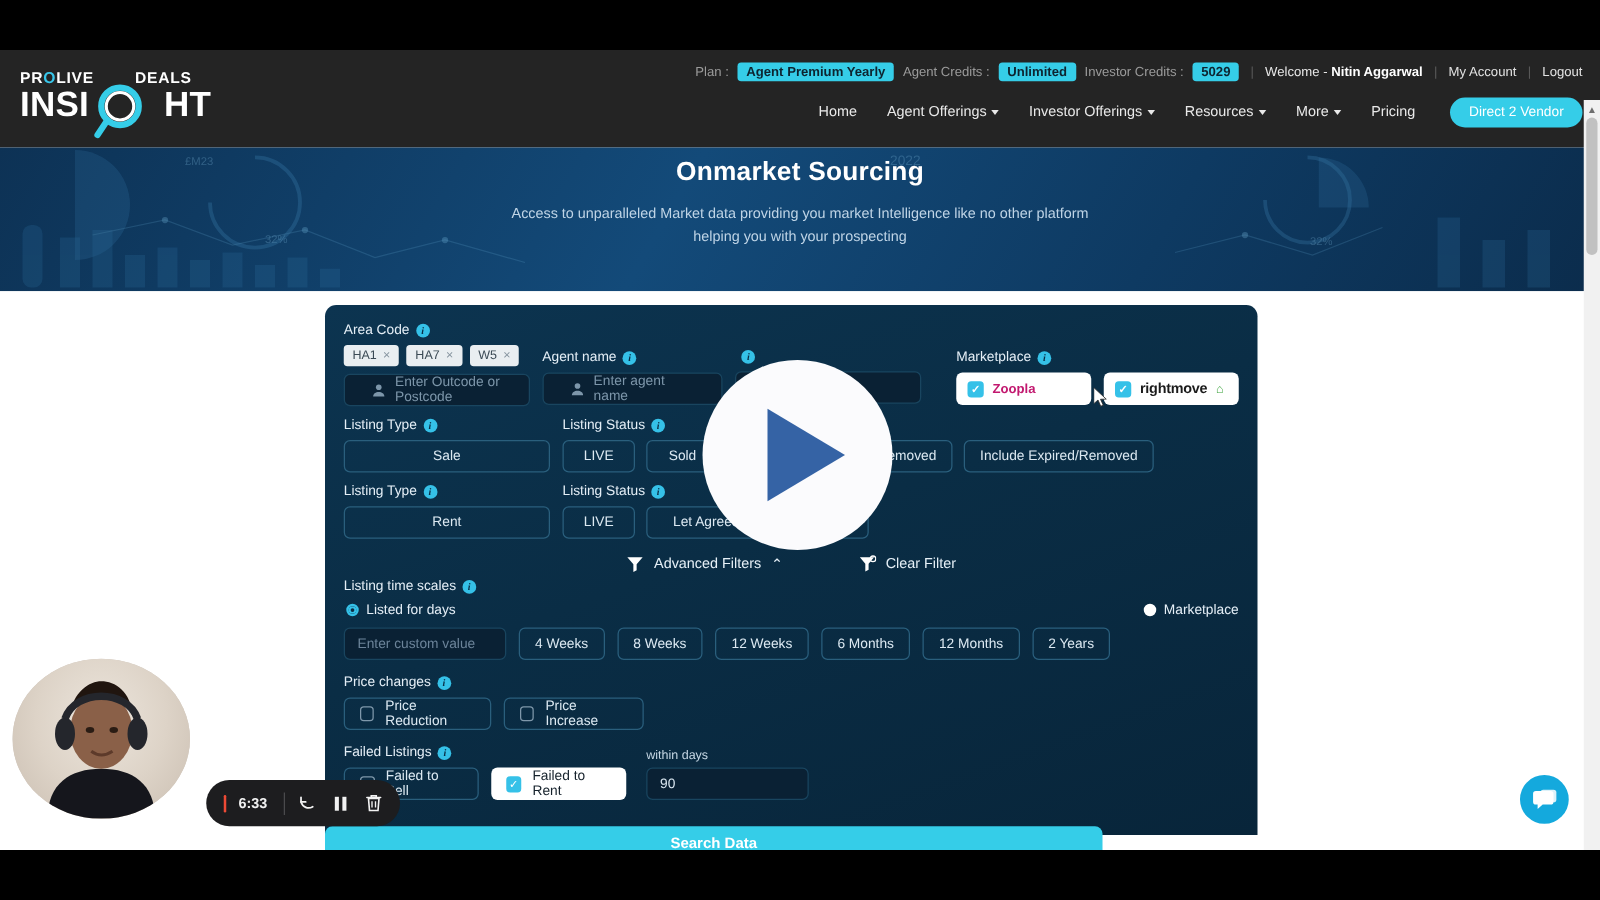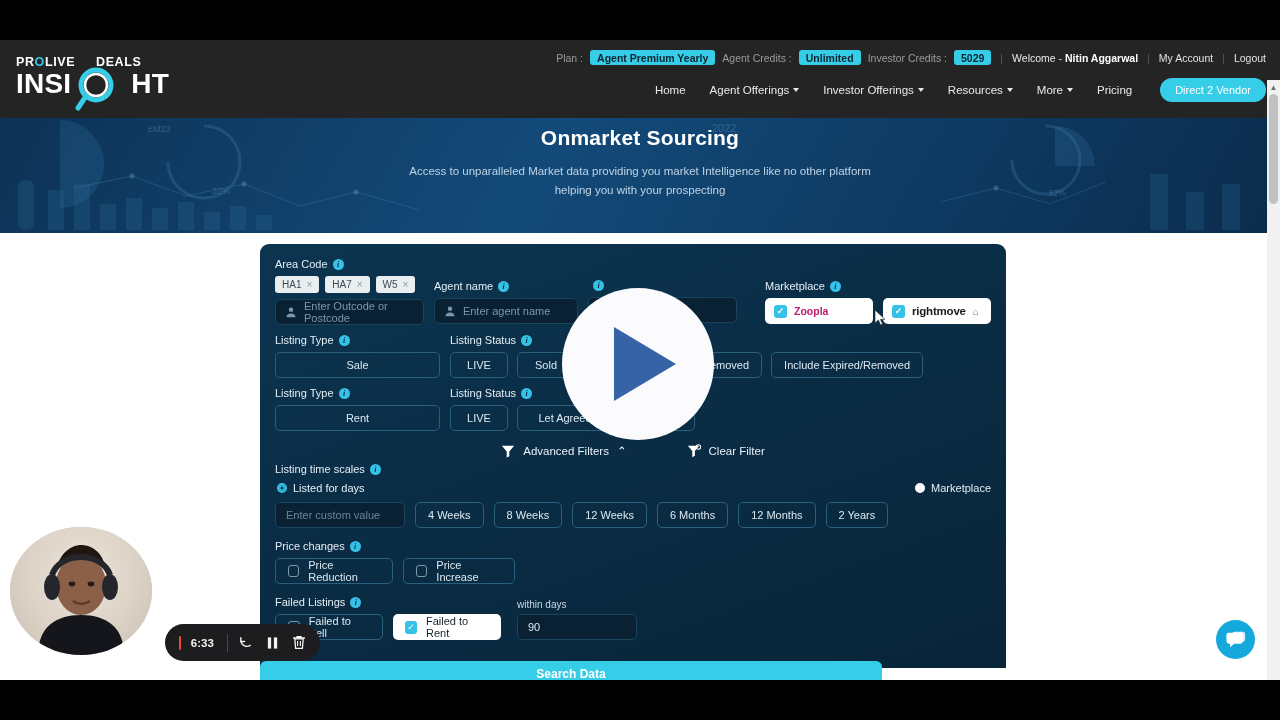--- a/index.html
+++ b/index.html
@@ -17,21 +17,21 @@
   }
 
   
   .topbar {
     position: relative; height: 78px; background: #242424; color: #d8d8d8;
   }
   .logo-wrap { position: absolute; left: 12px; top: 8px; width: 140px; height: 62px; }
   .logo-top { position: absolute; left: 4px; top: 7px; font-size: 12.5px; font-weight: 700;
     letter-spacing: .6px; color: #ffffff; }
   .logo-top .pr-o { color: #38c6ea; }
-  .logo-deals { position: absolute; left: 84px; top: 7px; font-size: 12.5px; font-weight: 700;
+  .logo-deals { position: absolute; left: 96px; top: 7px; font-size: 12.5px; font-weight: 700;
     letter-spacing: .6px; color: #ffffff; }
   .logo-bottom { position: absolute; left: 4px; top: 20px; font-size: 28px; font-weight: 700;
     letter-spacing: .2px; color: #ffffff; }
   .logo-mag { position: absolute; left: 62px; top: 18px; width: 46px; height: 46px; }
 
   .acct {
     position: absolute; right: 14px; top: 10px;
     display: flex; align-items: center; gap: 7px;
     font-size: 10.5px; color: #9b9b9b; white-space: nowrap;
   }
@@ -89,21 +89,21 @@
   .chips { display: flex; gap: 6px; margin-bottom: 6px; }
   .chip {
     background: #e9eef1; color: #3b4a55; font-size: 10px;
     padding: 3px 7px; border-radius: 3px; display: flex; align-items: center; gap: 5px;
   }
   .chip .x { color: #8795a0; font-size: 10px; }
 
   .field {
     background: #0a2134; border: 1px solid #19455f; border-radius: 5px;
     height: 26px; display: flex; align-items: center; gap: 7px;
-    padding: 0 9px; font-size: 11px; color: #7d96aa;
+    padding: 0 21px; font-size: 11px; color: #7d96aa;
   }
   .field svg { flex: 0 0 auto; }
 
   .row { display: flex; gap: 0; }
   .col-area { width: 160px; }
   .col-agent { width: 155px; margin-left: 10px; }
   .col-portal { width: 160px; margin-left: 10px; }
   .col-market { margin-left: 28px; }
 
   .mkt-row { display: flex; gap: 10px; }
@@ -166,21 +166,21 @@
     border: 1px solid #7f98ab; background: transparent; display: inline-block;
   }
   .fl-white {
     background: #ffffff; border-radius: 5px; height: 26px;
     display: flex; align-items: center; gap: 9px; padding: 0 12px;
     font-size: 11px; color: #15212b; font-weight: 400;
   }
   .within-wrap { margin-left: 16px; }
   .within-lbl { font-size: 10px; color: #c6d7e4; margin-bottom: 4px; }
   .within-in {
-    width: 120px; background: #0a2134; border: 1px solid #19455f; border-radius: 5px;
+    width: 130px; background: #0a2134; border: 1px solid #19455f; border-radius: 5px;
     height: 26px; display: flex; align-items: center; padding: 0 10px;
     font-size: 11px; color: #dbe8f2;
   }
 
   .search-btn {
     position: absolute; left: 260px; top: 428px; width: 622px; height: 26px;
     background: #35cde8; color: #ffffff; font-size: 12px; font-weight: 700;
     display: flex; align-items: center; justify-content: center;
     border-radius: 6px 6px 0 0; overflow: hidden;
   }

